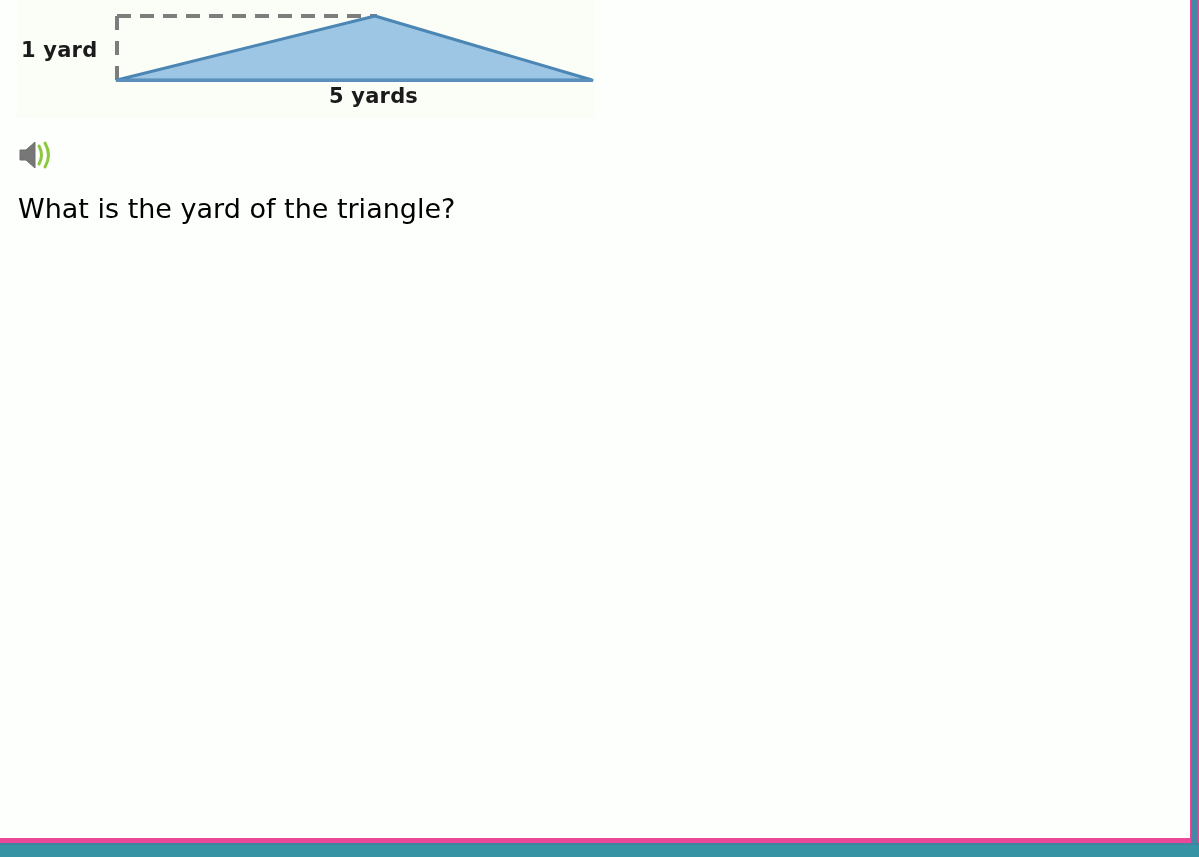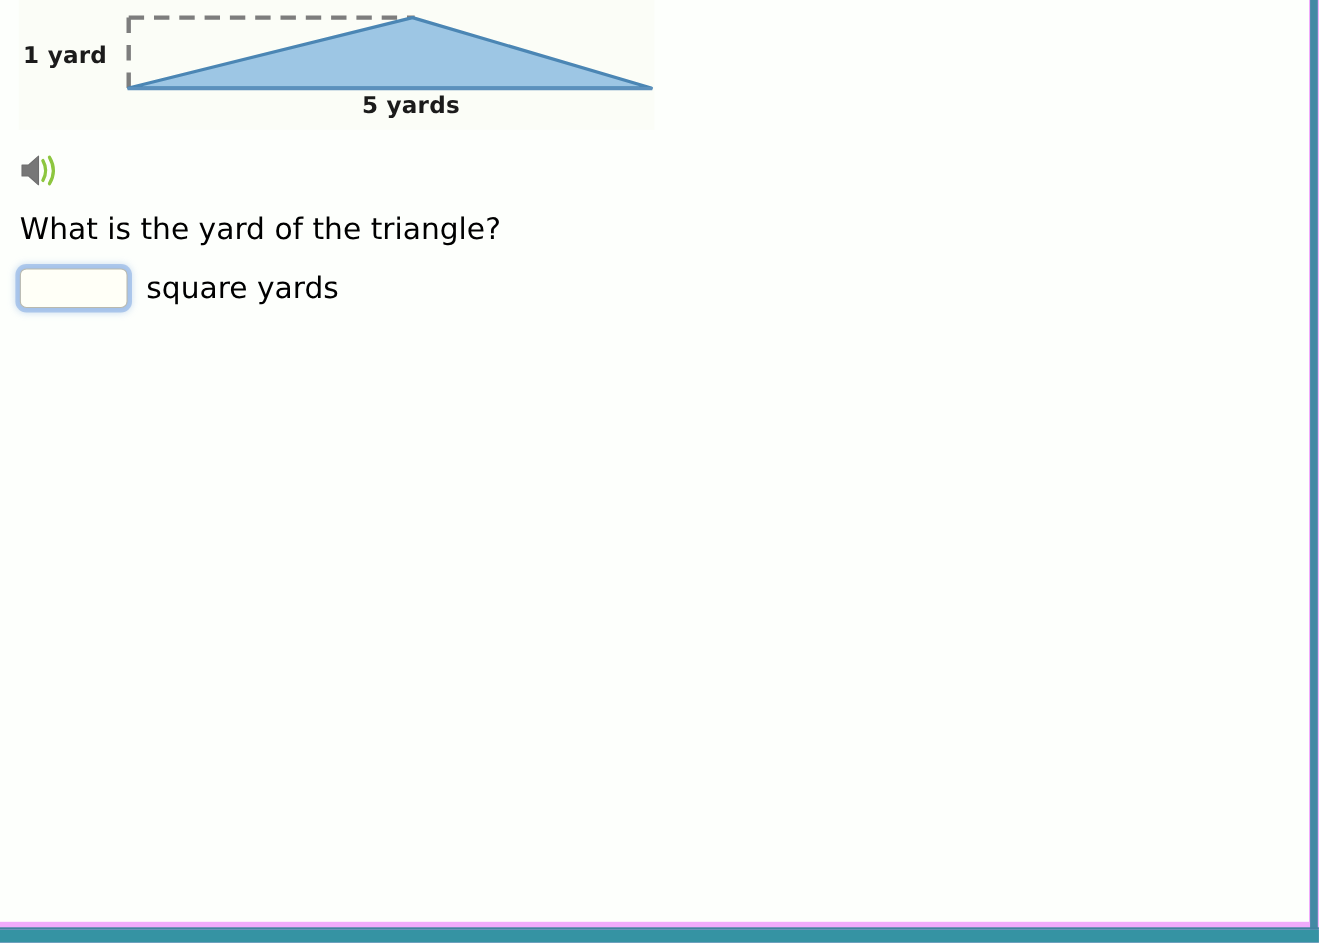--- a/index.html
+++ b/index.html
@@ -15,21 +15,21 @@
     font-family: "DejaVu Sans", sans-serif;
   }
 
   
   .page-shell {
     position: absolute;
     left: 0;
     top: 0;
     width: 1199px;
     height: 857px;
-    background: #f0abfc;
+    background: #ec4899;
   }
 
   
   .content-canvas {
     position: absolute;
     left: 0;
     top: 0;
     width: 1190px;
     height: 838px;
     background: #fdfffc;
@@ -186,22 +186,18 @@
 
       <path d="M3 12 L9 12 L18 4 L18 30 L9 22 L3 22 Z" fill="#777777" stroke="#6e6e6e" stroke-width="1" stroke-linejoin="round"></path>
 
       <path d="M22 8 Q27 17 22 26" stroke="#8DC63F" stroke-width="3" fill="none" stroke-linecap="round"></path>
       <path d="M28 5 Q35 17 28 29" stroke="#8DC63F" stroke-width="3" fill="none" stroke-linecap="round"></path>
     </svg>
   </div>
 
   <div class="question-text">What is the yard of the triangle?</div>
 
-  <div class="answer-row">
-    <input class="answer-input" type="text" value="" style="">
-    <span class="unit-label">square yards</span>
-  </div>
 
   <div class="right-rule"></div>
   <div class="bottom-bar-top-edge"></div>
   <div class="bottom-bar"></div>
 
 </div>
 
 </body></html>

